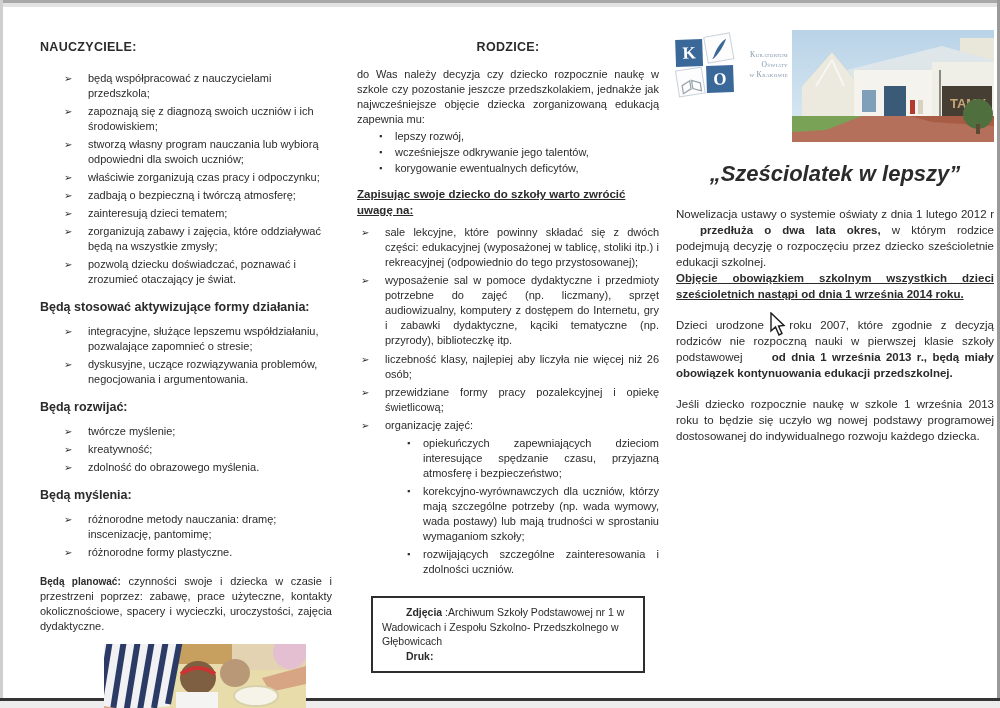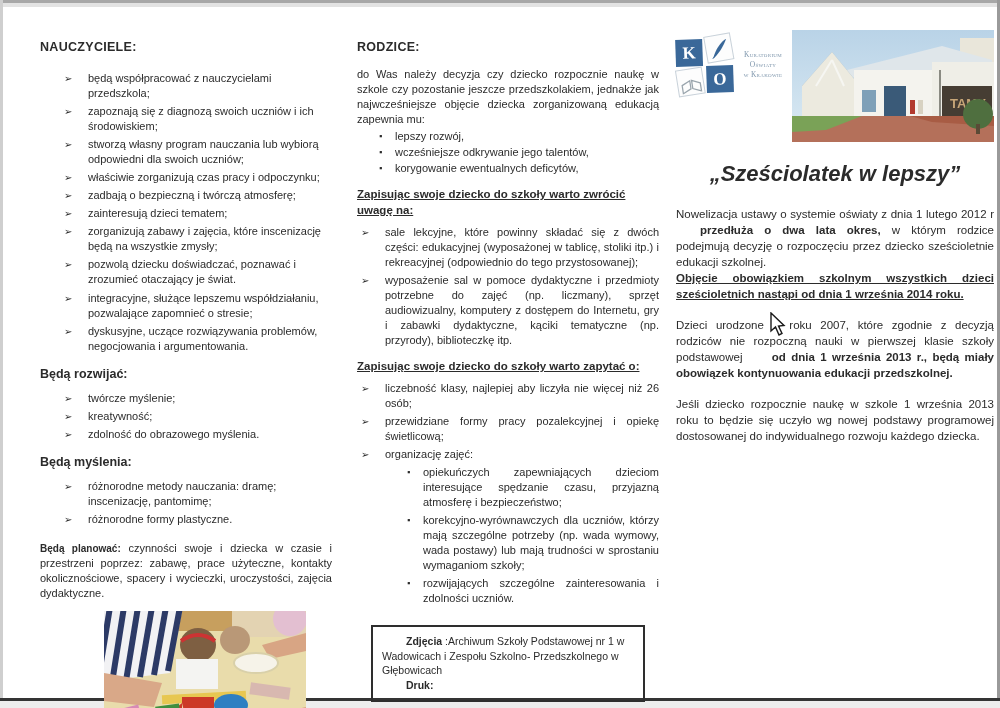--- a/index.html
+++ b/index.html
@@ -31,21 +31,21 @@
   .blist li{display:flex;margin-bottom:3px;}
   .blt{flex:0 0 24px;font-size:10px;line-height:15px;}
   .sqb{flex:0 0 16px;font-size:9px;line-height:15px;}
   .txt{flex:1;}
   .plan{font-size:11px;line-height:15px;text-align:justify;margin-top:14px;}
   .plan .lead{font-weight:bold;font-size:10px;}
   .photo-kids{margin:10px 0 0 64px;width:202px;height:122px;overflow:hidden;}
 
   
   .col-mid{font-size:11px;line-height:15px;}
-  .col-mid .main-head{margin-bottom:12px;}
+  .col-mid .main-head{margin-bottom:12px;text-align:center;}
   .just{text-align:justify;}
   .intro{margin-bottom:2px;}
   .sq-list{padding-left:22px;margin:2px 0 10px 0;}
   .sq-list li{display:flex;margin-bottom:1px;}
   .ul-head{font-size:11.5px;font-weight:bold;text-decoration:underline;margin:10px 0 7px 0;line-height:16px;}
   .mid-arrows{padding-left:4px;margin-bottom:4px;}
   .mid-arrows li{display:flex;margin-bottom:3px;text-align:justify;}
   .sub-sq{padding-left:22px;margin-top:3px;}
   .sub-sq li{display:flex;margin-bottom:3px;text-align:justify;}
   .pubbox{margin:16px 0 0 14px;width:252px;border:2px solid #2e2e2e;padding:7px 9px 8px 9px;
@@ -57,21 +57,21 @@
   .head-row{display:flex;align-items:flex-start;height:118px;}
   .logo{display:flex;align-items:center;width:112px;flex:0 0 112px;margin-top:6px;}
   .tiles{display:grid;grid-template-columns:27px 27px;grid-template-rows:27px 27px;gap:3px;transform:rotate(-2deg);}
   .tile{width:27px;height:27px;display:flex;align-items:center;justify-content:center;box-sizing:border-box;}
   .tile.blue{background:#3a6899;color:#ffffff;font-family:"Liberation Serif",serif;font-size:17px;font-weight:bold;}
   .tile.white{background:#fdfdfd;border:1px solid #c9d2da;}
   .t-k{transform:translateY(3px);}
   .t-q{transform:rotate(-8deg) translateY(-1px);}
   .t-b{transform:rotate(-7deg) translateY(2px);}
   .logo-text{margin-left:5px;width:56px;font-family:"Liberation Serif",serif;font-variant:small-caps;
-             font-size:7.5px;line-height:10px;color:#7d95ab;text-align:center;letter-spacing:.3px;}
+             font-size:7.5px;line-height:10px;color:#7d95ab;text-align:right;letter-spacing:.3px;}
   .photo-school{flex:1;height:112px;margin-left:4px;overflow:hidden;}
   .title{font-size:22px;font-weight:bold;text-align:center;margin:22px 0 0 0;letter-spacing:.2px;}
   .subtitle{font-size:22px;font-weight:bold;font-style:italic;text-align:center;margin:18px 0 24px 0;}
   .rp{margin-bottom:15px;}
   .bold-ul{font-weight:bold;text-decoration:underline;margin-top:-15px;}
   b,strong{font-weight:bold;padding-left:24px;}
 
   
   .cursor{position:absolute;left:770px;top:312px;width:17px;height:26px;pointer-events:none;}
 </style>
@@ -108,28 +108,29 @@
       <li>
           <span class="blt">➢</span>
           <span class="txt">zadbają o bezpieczną i twórczą atmosferę;</span>
         </li>
       <li>
           <span class="blt">➢</span>
           <span class="txt">zainteresują dzieci tematem;</span>
         </li>
       <li>
           <span class="blt">➢</span>
-          <span class="txt">zorganizują zabawy i zajęcia, które inscenizację będą na wszystkie zmysły;</span>
+          <span class="txt">zorganizują zabawy i zajęcia, które oddziaływać będą na wszystkie zmysły;</span>
         </li>
       <li>
           <span class="blt">➢</span>
           <span class="txt">pozwolą dziecku doświadczać, poznawać i zrozumieć otaczający je świat.</span>
         </li>
     </ul>
 
+    <h3 class="sub-head">Będą stosować aktywizujące formy działania:</h3>
     <ul class="blist">
       <li>
           <span class="blt">➢</span>
           <span class="txt">integracyjne, służące lepszemu współdziałaniu, pozwalające zapomnieć o stresie;</span>
         </li>
       <li>
           <span class="blt">➢</span>
           <span class="txt">dyskusyjne, uczące rozwiązywania problemów, negocjowania i argumentowania.</span>
         </li>
     </ul>
@@ -224,21 +225,20 @@
       <li>
           <span class="blt">➢</span>
           <span class="txt">sale lekcyjne, które powinny składać się z dwóch części: edukacyjnej (wyposażonej w tablicę, stoliki itp.) i rekreacyjnej (odpowiednio do tego przystosowanej);</span>
         </li>
       <li>
           <span class="blt">➢</span>
           <span class="txt">wyposażenie sal w pomoce dydaktyczne i przedmioty potrzebne do zajęć (np. liczmany), sprzęt audiowizualny, komputery z dostępem do Internetu, gry i zabawki dydaktyczne, kąciki tematyczne (np. przyrody), biblioteczkę itp.</span>
         </li>
     </ul>
 
-    <h4 class="ul-head">Zapisując swoje dziecko do szkoły warto zapytać o:</h4>
     <ul class="mid-arrows">
       <li>
           <span class="blt">➢</span>
           <span class="txt">liczebność klasy, najlepiej aby liczyła nie więcej niż 26 osób;</span>
         </li>
       <li>
           <span class="blt">➢</span>
           <span class="txt">przewidziane formy pracy pozalekcyjnej i opiekę świetlicową;</span>
         </li>
       <li>

